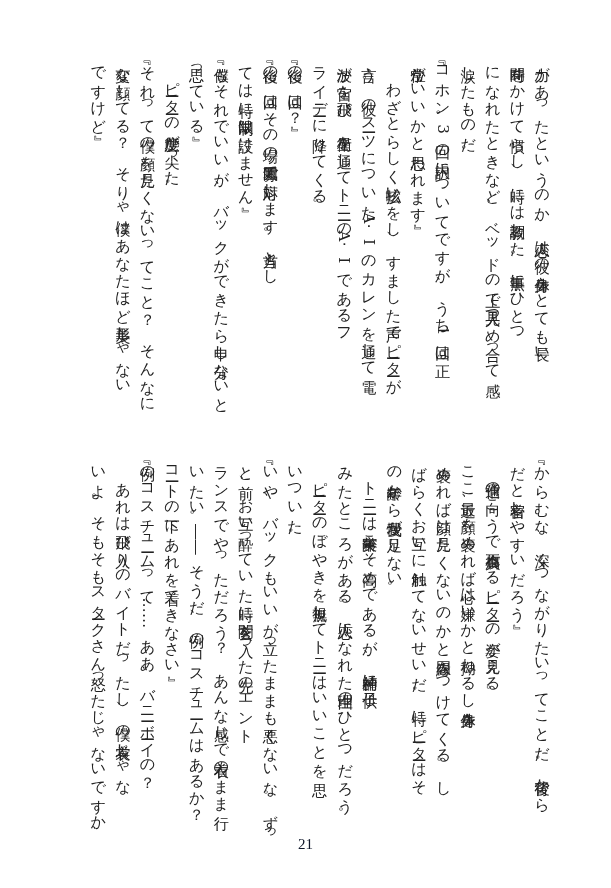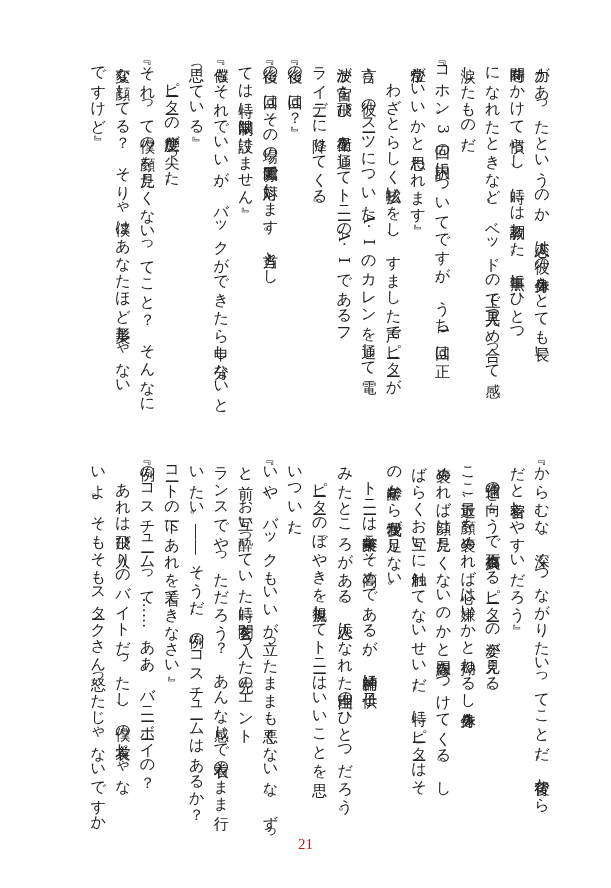--- a/index.html
+++ b/index.html
@@ -8,21 +8,21 @@
   .page { position:absolute; left:0; top:0; width:611px; height:888px; background:#fff; }
   .tier { position:absolute; left:60px; width:494px;
           writing-mode: vertical-rl; -webkit-writing-mode: vertical-rl;
           font-size:15.2px; line-height:24.6px; letter-spacing:0.2px;
           text-orientation: mixed; }
   .tier.top { top:56px; height:360px; }
   .tier.bottom { top:456px; height:360px; }
   .col { display:block; white-space:pre; height:360px; }
   .col.blank { min-width:1px; }
   .page-number { position:absolute; top:836px; left:0; width:611px; text-align:center;
-                 font-size:15px; font-family:"Liberation Serif", "DejaVu Serif", serif; color:#b91c1c; }
+                 font-size:15px; font-family:"Liberation Serif", "DejaVu Serif", serif; color:#0f172a; }
 </style>
 </head>
 <body>
 
 <div class="page">
 
   <div class="tier top">
     <span class="col">力があったというのか、恋人は彼の身体をとても長い</span>
     <span class="col">時間をかけて慣らし、時には調教した。無事にひとつ</span>
     <span class="col">になれたときなど、ベッドの上で二人見つめ合って感</span>

